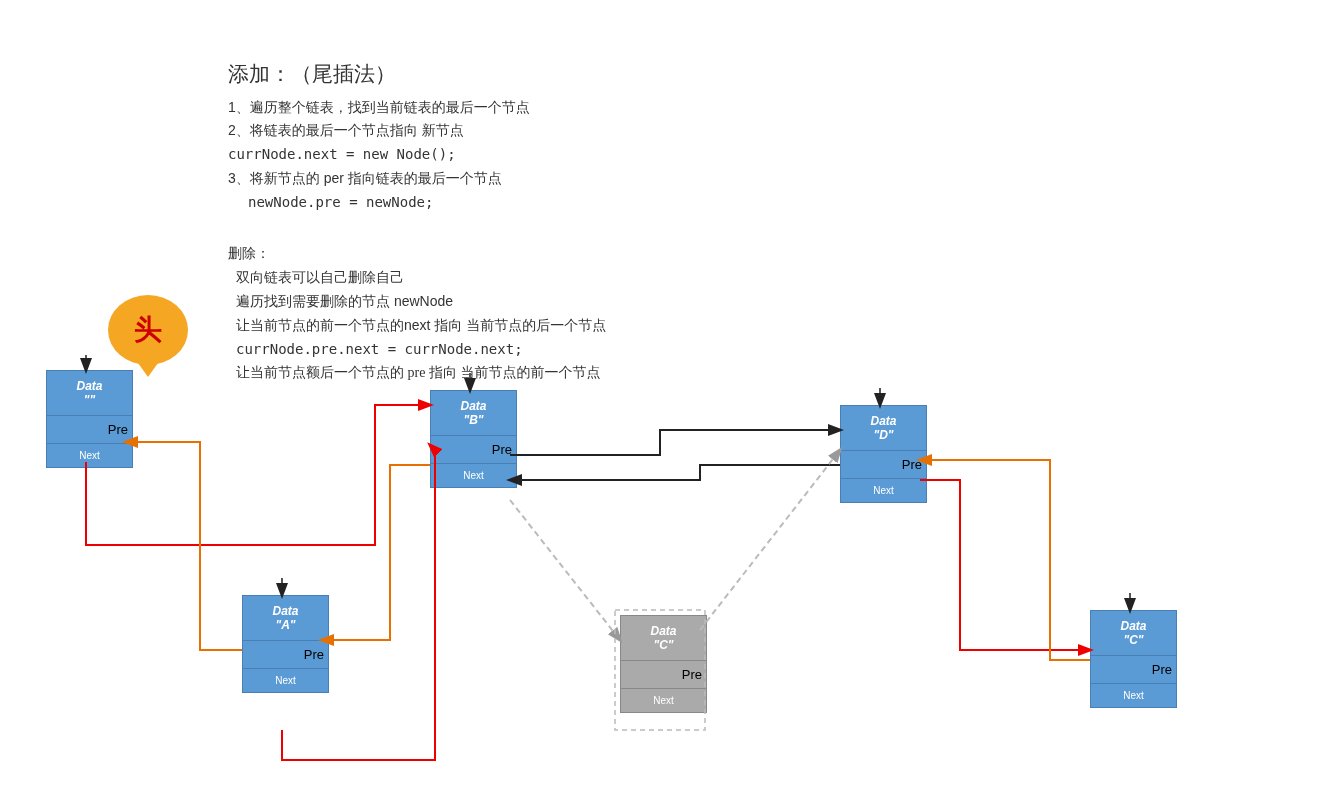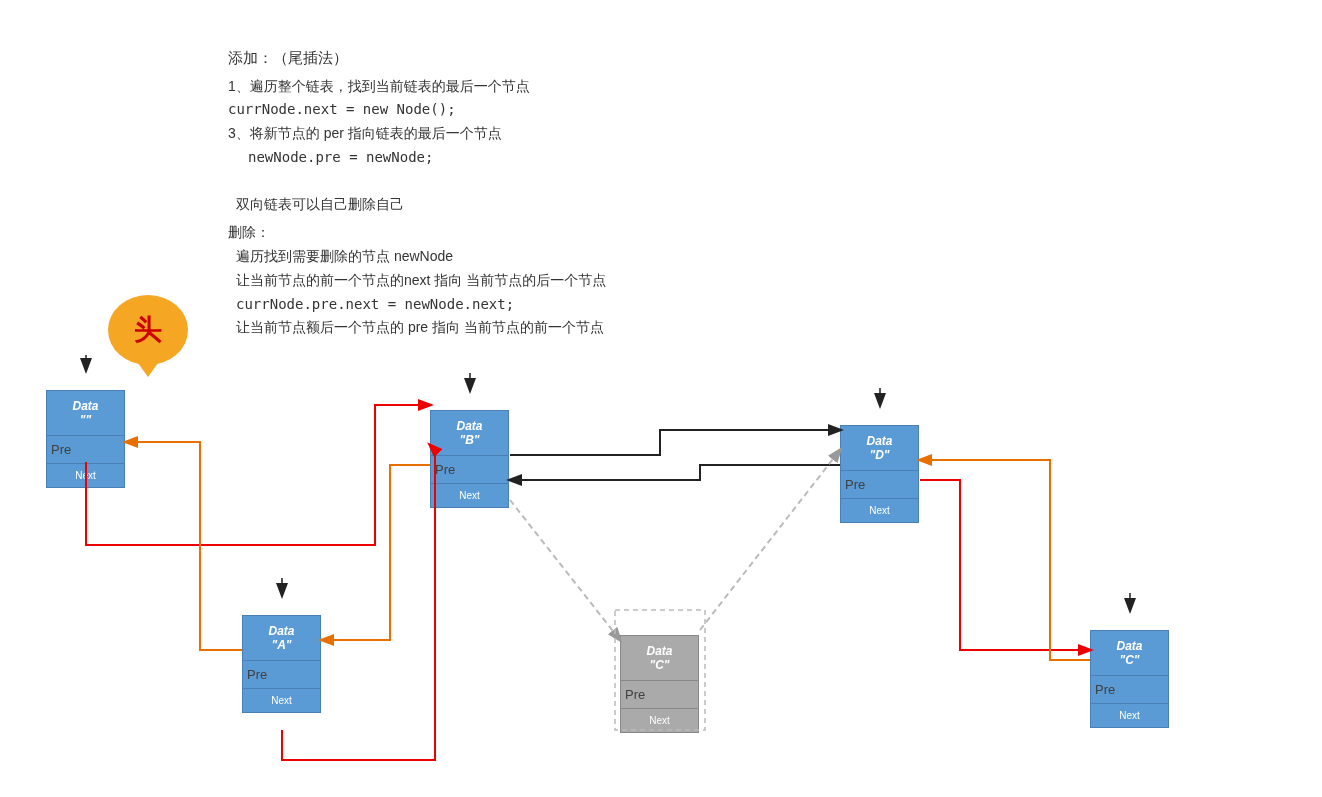--- a/index.html
+++ b/index.html
@@ -18,41 +18,40 @@
       top: 45px;
       left: 228px;
       font-size: 14px;
       color: #333;
       line-height: 1.7;
     }
 
     
     .node {
       position: absolute;
-      width: 79px;
+      width: 87px;
       display: flex;
       flex-direction: column;
       border: none;
-      margin-top: 20px;
     }
     .node-data {
       background: #5b9bd5;
       color: #fff;
       font-size: 12px;
       font-style: italic;
       text-align: center;
       padding: 8px 4px;
       border: 1.5px solid #4a7fb5;
       font-weight: bold;
     }
     .node-pre {
       background: #5b9bd5;
-      color: #404040;
+      color: #000000;
       font-size: 13px;
-      text-align: left;
+      text-align: right;
       padding: 6px 4px;
       border: 1.5px solid #4a7fb5;
       border-top: none;
     }
     .node-next {
       background: #5b9bd5;
       color: #fff;
       font-size: 10px;
       text-align: center;
       padding: 6px 4px;
@@ -110,32 +109,33 @@
       height: 797px;
       pointer-events: none;
     }
 
     
   </style>
 </head>
 <body>
 
 <div class="text-block">
-  <div style="font-size:15px;margin-bottom:4px;">添加：（尾插法）</div>
+  <div style="font-size:21px;margin-bottom:4px;margin-top:11px;">添加：（尾插法）</div>
   <div>1、遍历整个链表，找到当前链表的最后一个节点</div>
+  <div>2、将链表的最后一个节点指向 新节点</div>
   <div style="font-family:monospace;">currNode.next = new Node();</div>
   <div>3、将新节点的 per 指向链表的最后一个节点</div>
   <div style="margin-left:20px; font-family:monospace;">newNode.pre = newNode;</div>
   <br>
+  <div style="margin-top:4px;">删除：</div>
   <div style="margin-left:8px;">双向链表可以自己删除自己</div>
-  <div style="margin-top:4px;">删除：</div>
   <div style="margin-left:8px;">遍历找到需要删除的节点 newNode</div>
   <div style="margin-left:8px;">让当前节点的前一个节点的next 指向 当前节点的后一个节点</div>
-  <div style="margin-left:8px; font-family:monospace;">currNode.pre.next = newNode.next;</div>
-  <div style="margin-left:8px;">让当前节点额后一个节点的 pre 指向 当前节点的前一个节点</div>
+  <div style="margin-left:8px; font-family:monospace;">currNode.pre.next = currNode.next;</div>
+  <div style="margin-left:8px;font-family:Liberation Serif, serif;">让当前节点额后一个节点的 pre 指向 当前节点的前一个节点</div>
 </div>
 
 <div class="head-bubble">
   <span>头</span>
 </div>
 
 <div class="node" style="left:46px; top:370px;">
   <div class="node-data">Data<br><span style="font-style:italic;">""</span></div>
   <div class="node-pre">Pre</div>
   <div class="node-next">Next</div>

